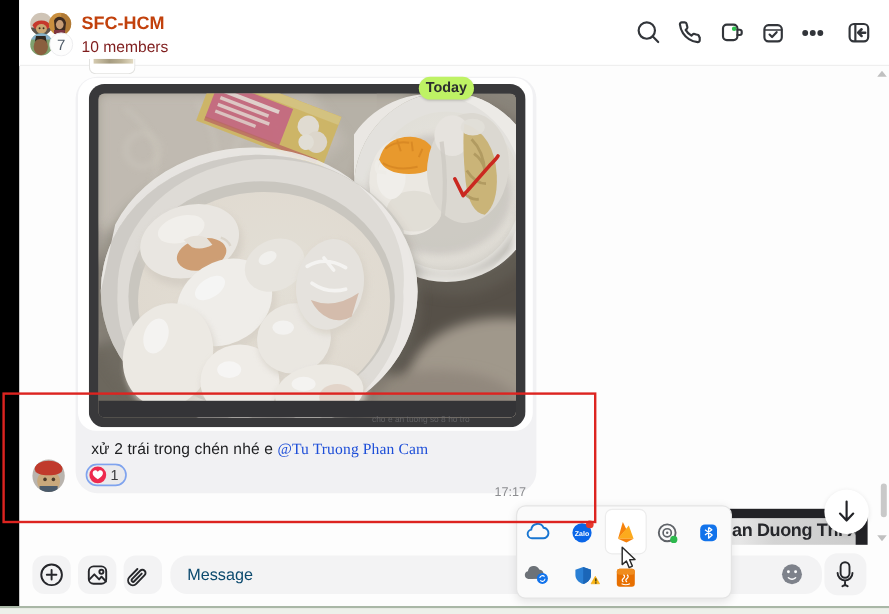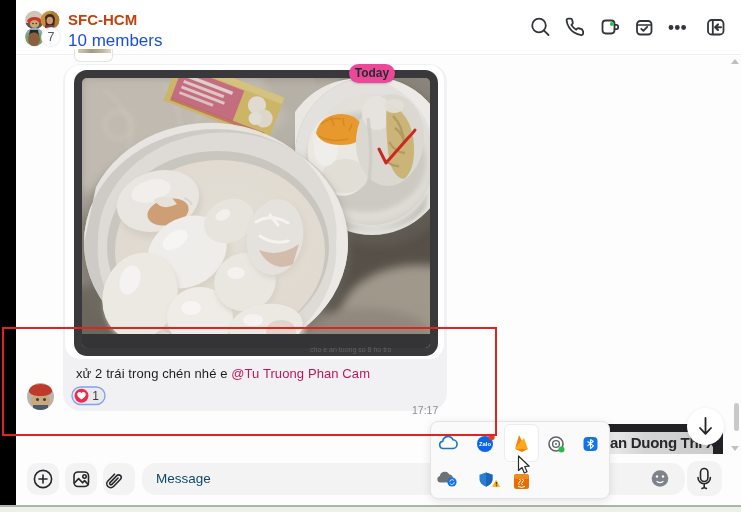--- a/index.html
+++ b/index.html
@@ -47,21 +47,21 @@
       <rect x="1" y="18" width="19" height="20" fill="#7fa06e"></rect>
       <rect x="1" y="18" width="19" height="6" fill="#86b0c8"></rect>
       <ellipse cx="10" cy="30" rx="6" ry="7" fill="#8a5f3f"></ellipse>
       <path d="M5 26 a5.5 5 0 0 1 10 1 l-1 -6 h-8 z" fill="#2e261e"></path>
     </g>
     <circle cx="27" cy="28" r="9.6" fill="#fdfdfd" stroke="#ececee" stroke-width="0.8"></circle>
     <text x="27" y="32.4" text-anchor="middle" font-family="Liberation Sans, sans-serif" font-size="12.5" fill="#4f5b68">7</text>
   </svg>
 
   <div class="abs" style="left:68px;top:11px;font-size:15px;font-weight:bold;color:#c2410c;">SFC-HCM</div>
-  <div class="abs" style="left:68px;top:31px;font-size:17px;color:#1d4ed8;">10 members</div>
+  <div class="abs" style="left:68px;top:31px;font-size:13px;color:#7f1d1d;">10 members</div>
 
   <svg class="abs" style="left:528px;top:15px;" width="200" height="25" viewBox="0 0 200 25">
     <g stroke="#32353a" stroke-width="1.8" fill="none" stroke-linecap="round" stroke-linejoin="round">
 
       <circle cx="11" cy="10.5" r="6.8"></circle>
         <line x1="15.8" y1="15.3" x2="20.5" y2="20"></line>
 
       <path transform="translate(-4.5,0)" d="M59.6 16.1v2.4a1.6 1.6 0 0 1-1.75 1.6 16.6 16.6 0 0 1-7.2-2.56 16.3 16.3 0 0 1-5-5 16.6 16.6 0 0 1-2.56-7.23A1.6 1.6 0 0 1 44.68 3.6h2.4a1.6 1.6 0 0 1 1.6 1.38c.1.77.29 1.52.56 2.25a1.6 1.6 0 0 1-.36 1.69l-1 1a12.8 12.8 0 0 0 4.8 4.8l1-1a1.6 1.6 0 0 1 1.69-.36c.73.27 1.48.46 2.25.56a1.6 1.6 0 0 1 1.38 1.63z"></path>
 
       <rect x="74.5" y="5.5" width="12" height="13" rx="3.2"></rect>
@@ -213,23 +213,23 @@
           <ellipse cx="179" cy="250" rx="10" ry="6" fill="#fcfbf9"></ellipse>
         </g>
         <rect x="8" y="8" width="348" height="270" fill="#4a463f" opacity="0.045"></rect>
 
         <rect x="8" y="264" width="348" height="14" fill="#343437"></rect>
       </g>
       <text x="236" y="282" font-family="Liberation Sans, sans-serif" font-size="7" fill="#6e6e71" opacity="0.75">cho e an tuong so 8 ho tro</text>
     </svg>
   </div>
 
-  <div class="abs" style="left:349px;top:64px;width:46px;height:19px;background:#ec4899;border-radius:10px;box-shadow:0 1px 2px rgba(0,0,0,0.18);color:#2b2c2e;font-size:12px;font-weight:bold;text-align:center;line-height:19px;">Today</div>
-
-  <div class="abs" style="left:76px;top:366px;font-size:13px;letter-spacing:0.1px;color:#1d1e20;white-space:nowrap;">xử 2 trái trong chén nhé e <span style="color:#be185d;">@Tu Truong Phan Cam</span></div>
+  <div class="abs" style="left:349px;top:64px;width:46px;height:19px;background:#bef264;border-radius:10px;box-shadow:0 1px 2px rgba(0,0,0,0.18);color:#2b2c2e;font-size:12px;font-weight:bold;text-align:center;line-height:19px;">Today</div>
+
+  <div class="abs" style="left:76px;top:366px;font-size:13px;letter-spacing:0.1px;color:#1d1e20;white-space:nowrap;">xử 2 trái trong chén nhé e <span style="color:#1d4ed8;font-family:Liberation Serif, serif;">@Tu Truong Phan Cam</span></div>
 
   <svg class="abs" style="left:71px;top:386px;" width="36" height="20" viewBox="0 0 36 20">
     <rect x="1" y="1" width="33" height="17.5" rx="8.75" fill="#eaeaec" stroke="#7fa3ee" stroke-width="1.4"></rect>
     <circle cx="10.5" cy="9.8" r="7" fill="#ee2a4e"></circle>
     <path d="M10.5 13.4 c-3.2 -2.1 -4.3 -3.6 -4.3 -5.2 c0 -1.3 1 -2.3 2.2 -2.3 c0.9 0 1.7 0.5 2.1 1.3 c0.4 -0.8 1.2 -1.3 2.1 -1.3 c1.2 0 2.2 1 2.2 2.3 c0 1.6 -1.1 3.1 -4.3 5.2 z" fill="#fff"></path>
     <text x="24.5" y="14.2" text-anchor="middle" font-family="Liberation Sans, sans-serif" font-size="12" fill="#3a3b3e">1</text>
   </svg>
 
   <div class="abs" style="left:412px;top:404px;width:26px;text-align:right;font-size:10.5px;color:#8d8e91;">17:17</div>
 

